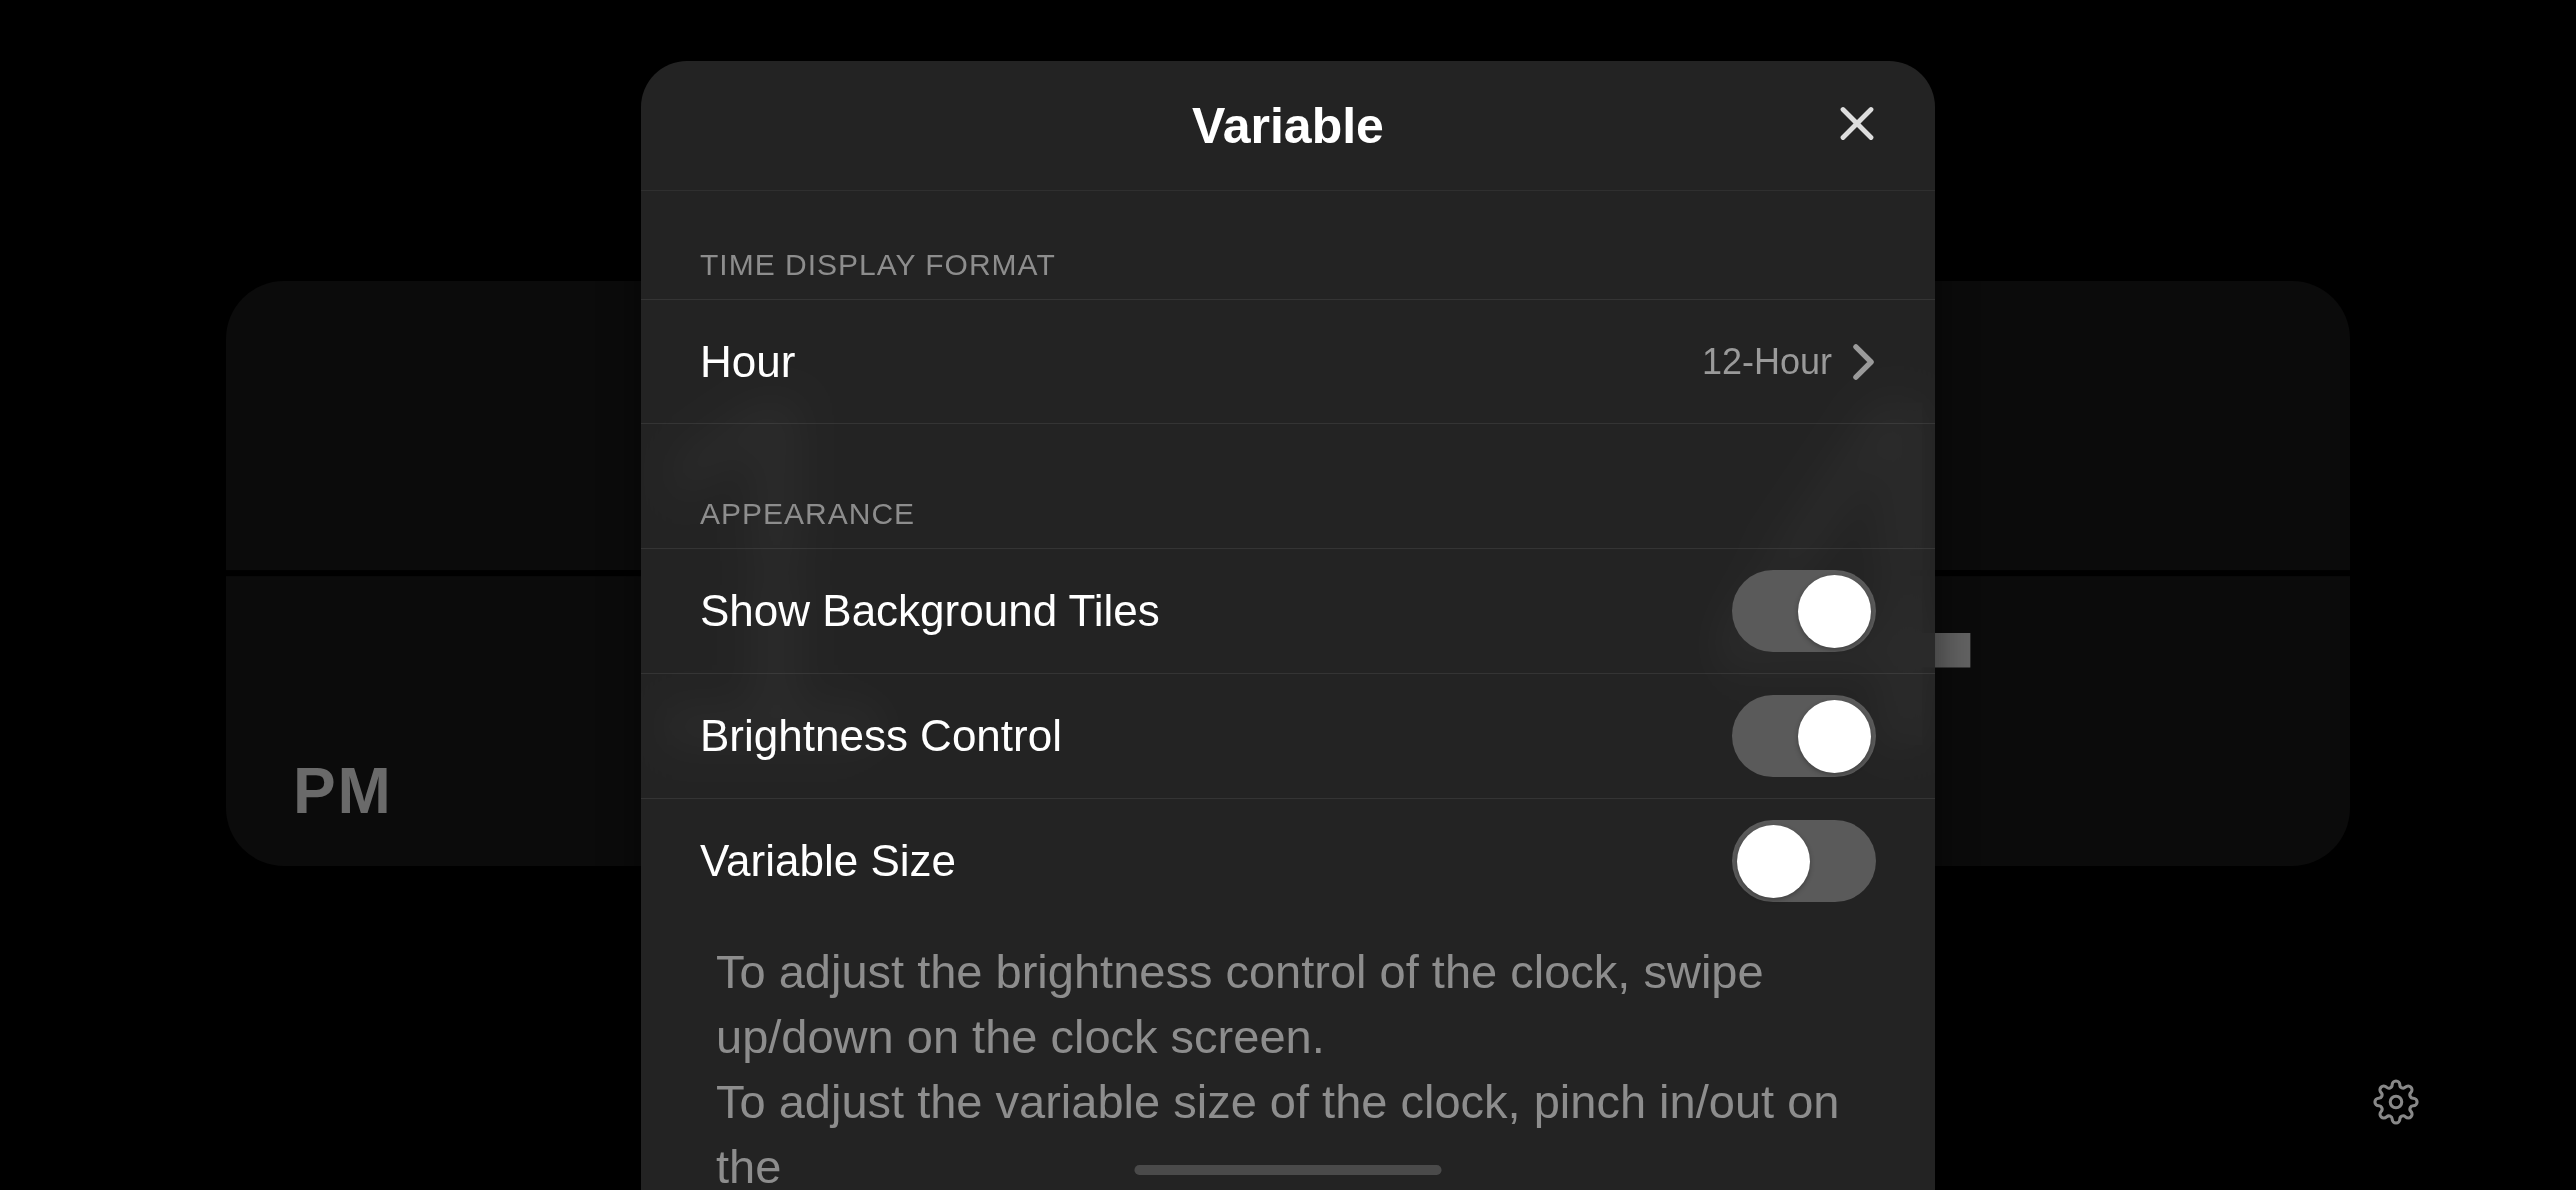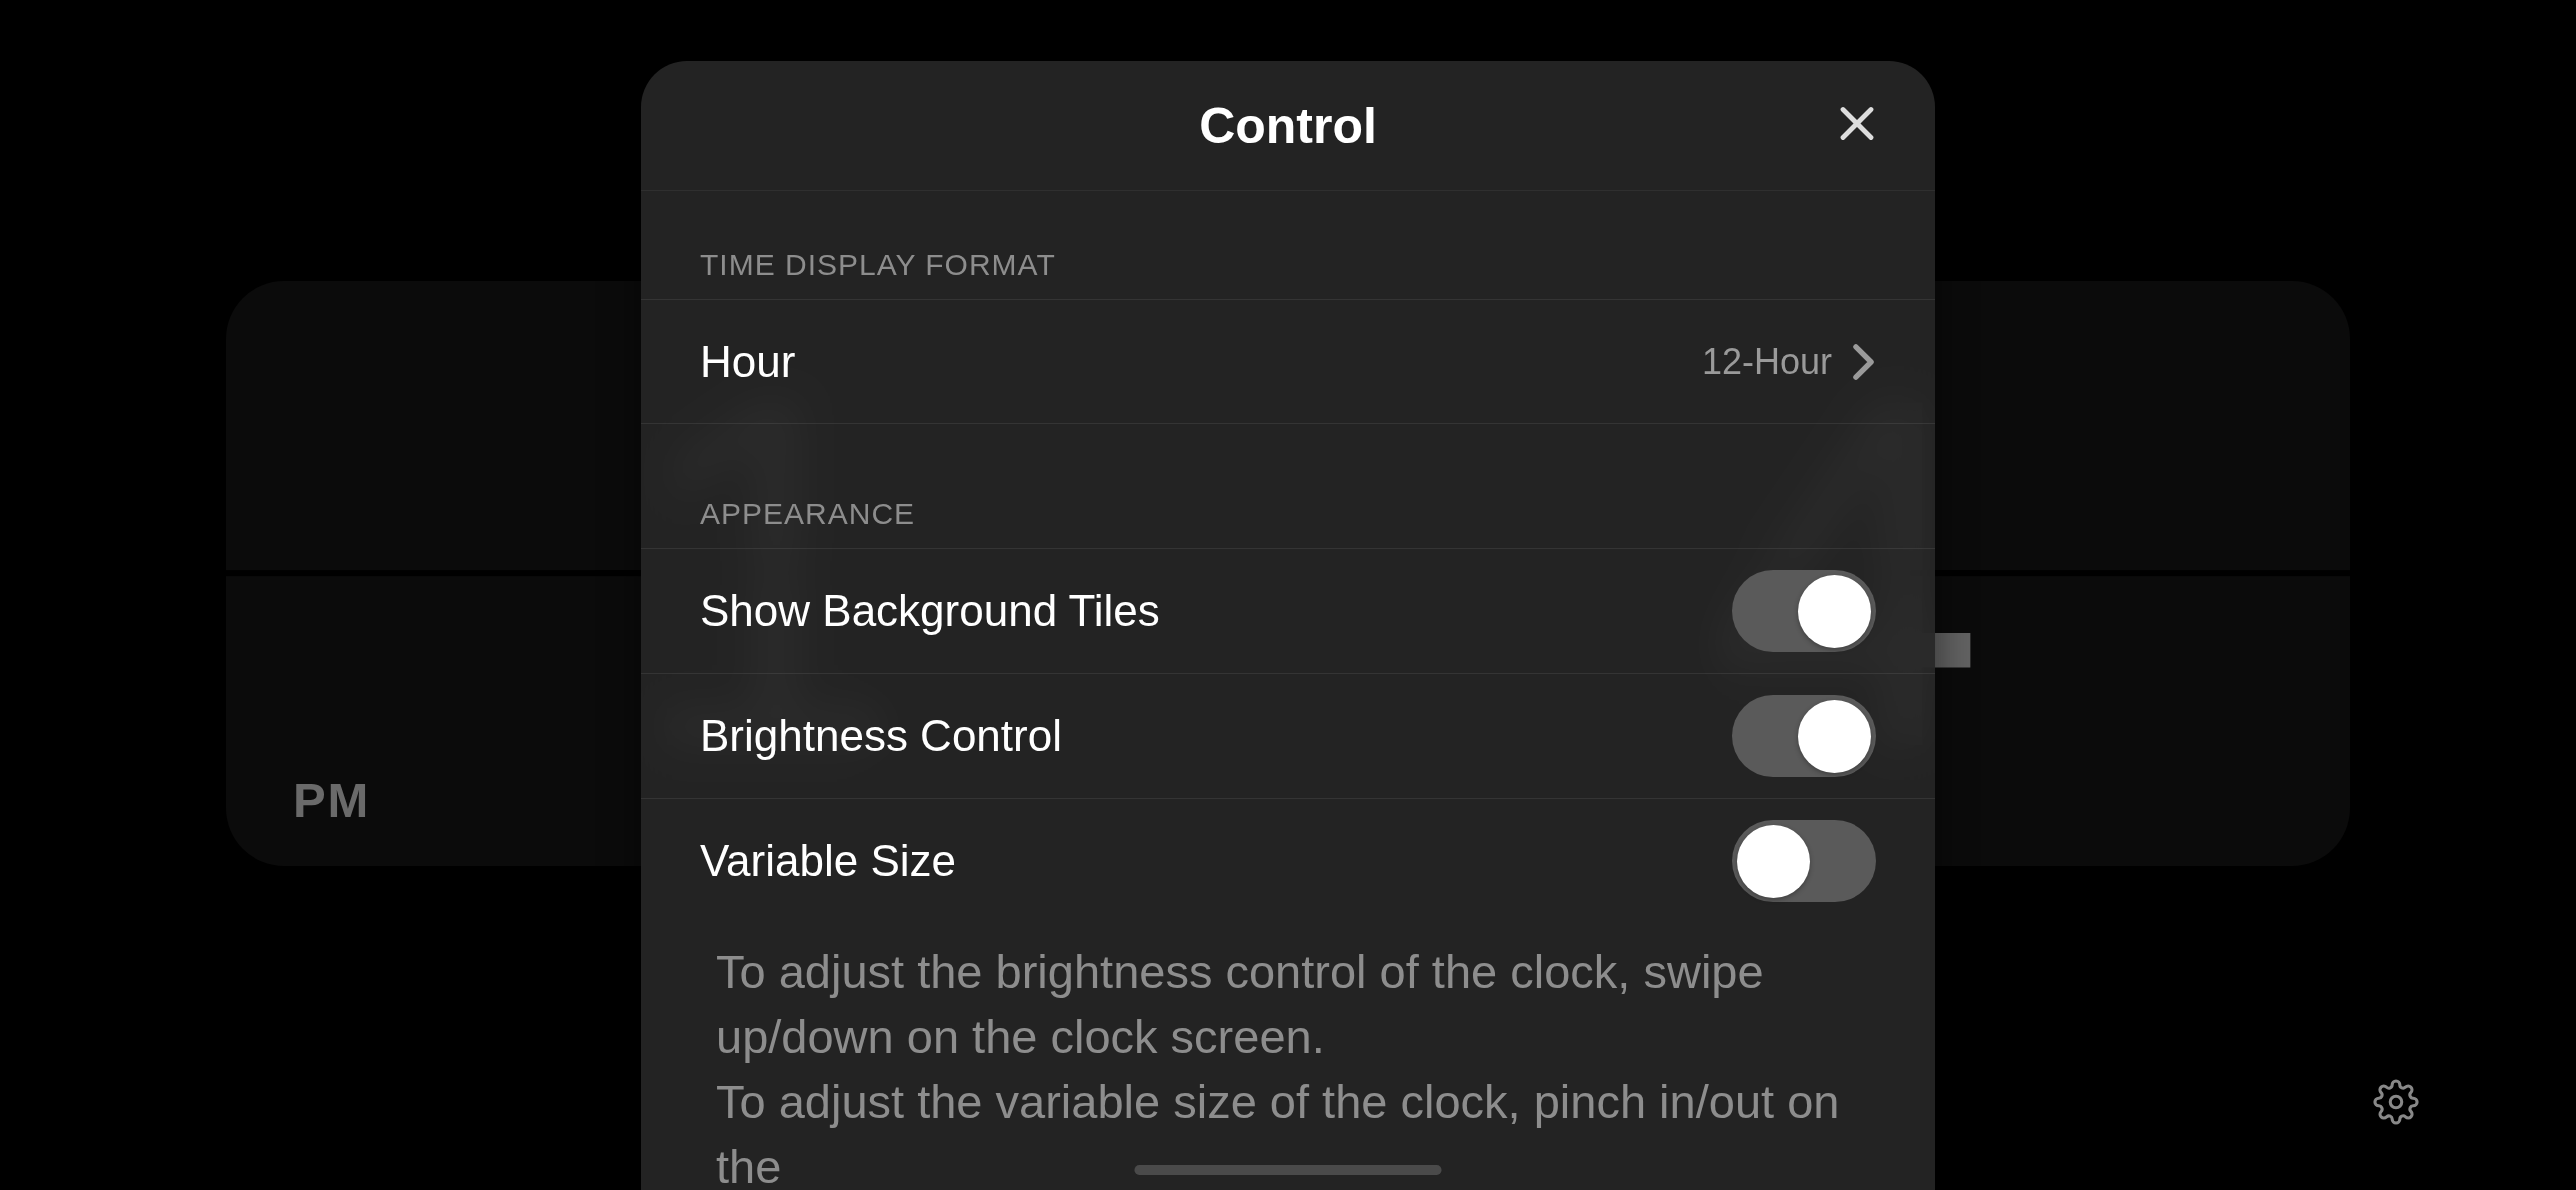--- a/index.html
+++ b/index.html
@@ -49,21 +49,21 @@
     color: #626262;
     line-height: 1;
     position: absolute;
   }
   .tile.left .digit  { right: -38px; }
   .tile.right .digit { left: 0; }
   .ampm {
     position: absolute;
     bottom: 38px;
     left: 67px;
-    font-size: 49px;
+    font-size: 64px;
     font-weight: 600;
     letter-spacing: 1.9px;
     color: #6a6a6a;
   }
 
   .gear-btn {
     position: absolute;
     right: 153px;
     bottom: 59px;
     width: 54px;
@@ -215,21 +215,21 @@
   <span>
     <svg viewBox="0 0 24 24" fill="none" stroke="currentColor" stroke-width="1.6" stroke-linecap="round" stroke-linejoin="round">
       <circle cx="12" cy="12" r="3"></circle>
       <path d="M19.4 15a1.7 1.7 0 0 0 .34 1.87l.06.06a2 2 0 1 1-2.83 2.83l-.06-.06A1.7 1.7 0 0 0 15 19.4a1.7 1.7 0 0 0-1 1.56V21a2 2 0 0 1-4 0v-.09A1.7 1.7 0 0 0 9 19.4a1.7 1.7 0 0 0-1.87.34l-.06.06a2 2 0 1 1-2.83-2.83l.06-.06A1.7 1.7 0 0 0 4.6 15a1.7 1.7 0 0 0-1.56-1H3a2 2 0 0 1 0-4h.09A1.7 1.7 0 0 0 4.6 9a1.7 1.7 0 0 0-.34-1.87l-.06-.06A2 2 0 1 1 7.03 4.24l.06.06A1.7 1.7 0 0 0 9 4.6a1.7 1.7 0 0 0 1-1.56V3a2 2 0 0 1 4 0v.09c0 .67.39 1.27 1 1.51a1.7 1.7 0 0 0 1.87-.34l.06-.06a2 2 0 1 1 2.83 2.83l-.06.06A1.7 1.7 0 0 0 19.4 9c.24.61.84 1 1.51 1H21a2 2 0 0 1 0 4h-.09a1.7 1.7 0 0 0-1.51 1z"></path>
     </svg>
   </span>
 </div>
 
 <div class="modal">
   <div class="modal-header">
-    <div class="modal-title">Control</div>
+    <div class="modal-title">Variable</div>
     <div class="close-btn">
       <span>
         <svg viewBox="0 0 24 24" fill="none" stroke="currentColor" stroke-width="2.4" stroke-linecap="round">
           <line x1="5" y1="5" x2="19" y2="19"></line>
           <line x1="19" y1="5" x2="5" y2="19"></line>
         </svg>
       </span>
     </div>
   </div>
 

